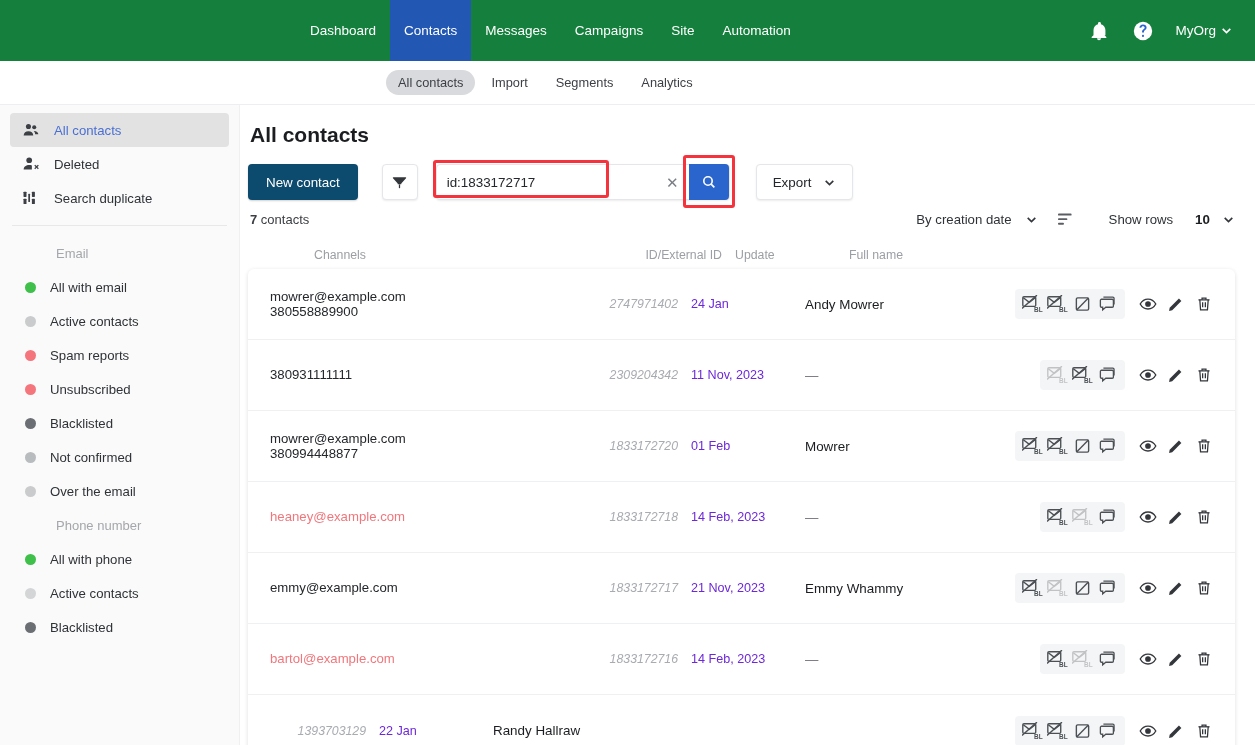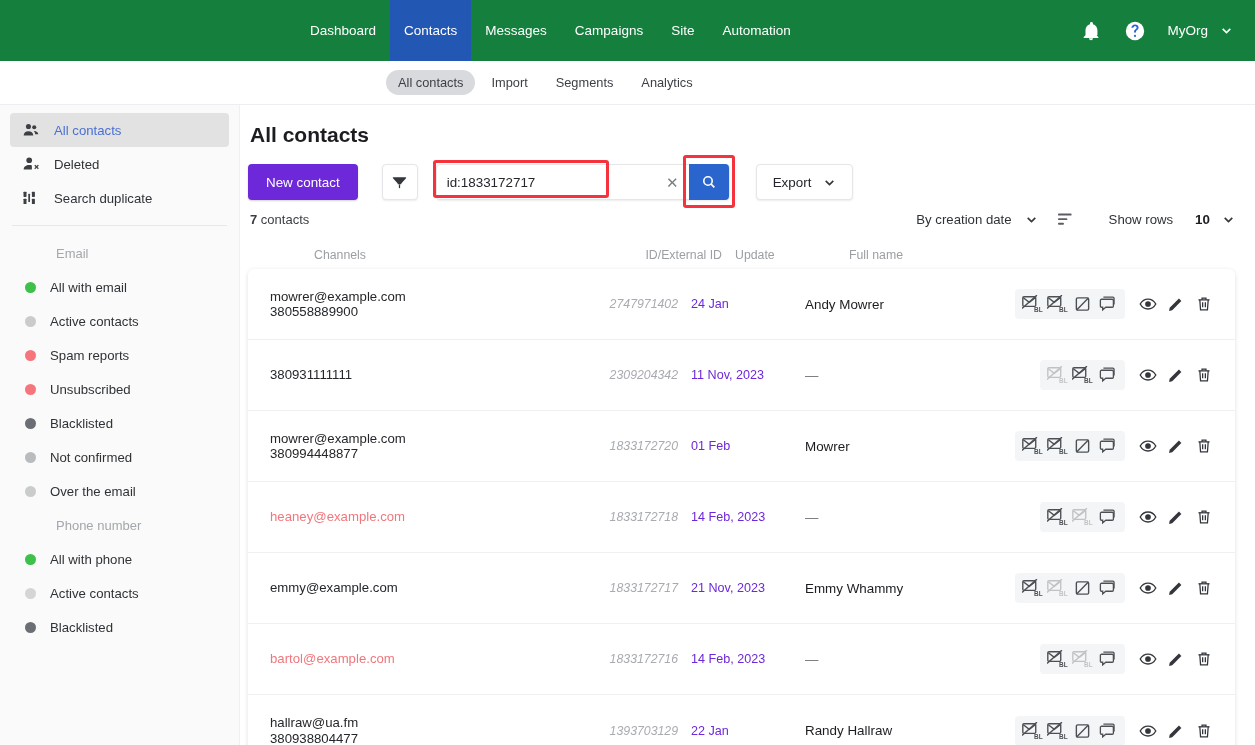--- a/index.html
+++ b/index.html
@@ -29,21 +29,21 @@
   }
   .nav-item.active { background: #2357b4; }
   .topnav-right {
     margin-left: auto;
     display: flex; align-items: center;
     gap: 22px;
     padding-right: 22px;
   }
   .ic-white { width: 22px; height: 22px; display: block; }
   .org {
-    color: #fff; font-size: 13.5px; display: flex; align-items: center; gap: 12px;
+    color: #fff; font-size: 13.5px; display: flex; align-items: center; gap: 4px;
     cursor: pointer;
   }
 
   
   .subnav {
     height: 44px;
     background: #fff;
     display: flex;
     align-items: center;
     padding-left: 386px;
@@ -90,21 +90,21 @@
     padding: 0 12px 0 46px; height: 34px;
     display: flex; align-items: center;
   }
 
   
   .main { flex: 1; padding: 14px 20px 0 8px; overflow: hidden; }
   .page-title { font-size: 21px; font-weight: bold; color: #1b1d20; margin: 4px 0 0 2px; }
 
   .toolbar { display: flex; align-items: center; margin-top: 17px; gap: 0; }
   .btn-primary {
-    background: #6d28d9; color: #fff;
+    background: #0c4a6e; color: #fff;
     border: none; border-radius: 4px;
     height: 36px; padding: 0 18px;
     font-size: 13.4px; font-family: inherit; cursor: pointer;
     box-shadow: 0 1px 2px rgba(0,0,0,.18);
   }
   .filter-btn {
     width: 36px; height: 36px; margin-left: 24px;
     background: #fff; border: 1px solid #e4e6e9; border-radius: 4px;
     display: flex; align-items: center; justify-content: center; cursor: pointer;
     box-shadow: 0 1px 2px rgba(0,0,0,.08);
@@ -745,24 +745,20 @@
                   <path d="M4.6 6.4h14.8"></path>
                   <path d="M9.4 6.4V4.2h5.2v2.2"></path>
                   <path d="M6.4 6.4l1 13.4h9.2l1-13.4"></path>
                   <path d="M10.2 9.8v6.6M13.8 9.8v6.6"></path>
                 </svg>
               </span>
             </div>
           </div>
         </div>
         <div class="row">
-          <div class="cell-ch">
-            <div class="">hallraw@ua.fm</div>
-            <div>380938804477</div>
-          </div>
           <div class="cell-id">1393703129</div>
           <div class="cell-up">22 Jan</div>
           <div class="cell-fn">Randy Hallraw</div>
           <div class="actions">
             <div class="chan-icons">
               <span>
                 <svg class="ci" viewBox="0 0 26 22" fill="none" stroke="#4c5055" stroke-width="1.7">
 <rect x="1" y="2" width="16" height="12" rx="1.4"></rect>
                   <path d="M1.6 3.2L9 9l7.4-5.8"></path>
 <path d="M0 16.5L18.5 0" stroke-width="1.7"></path>

